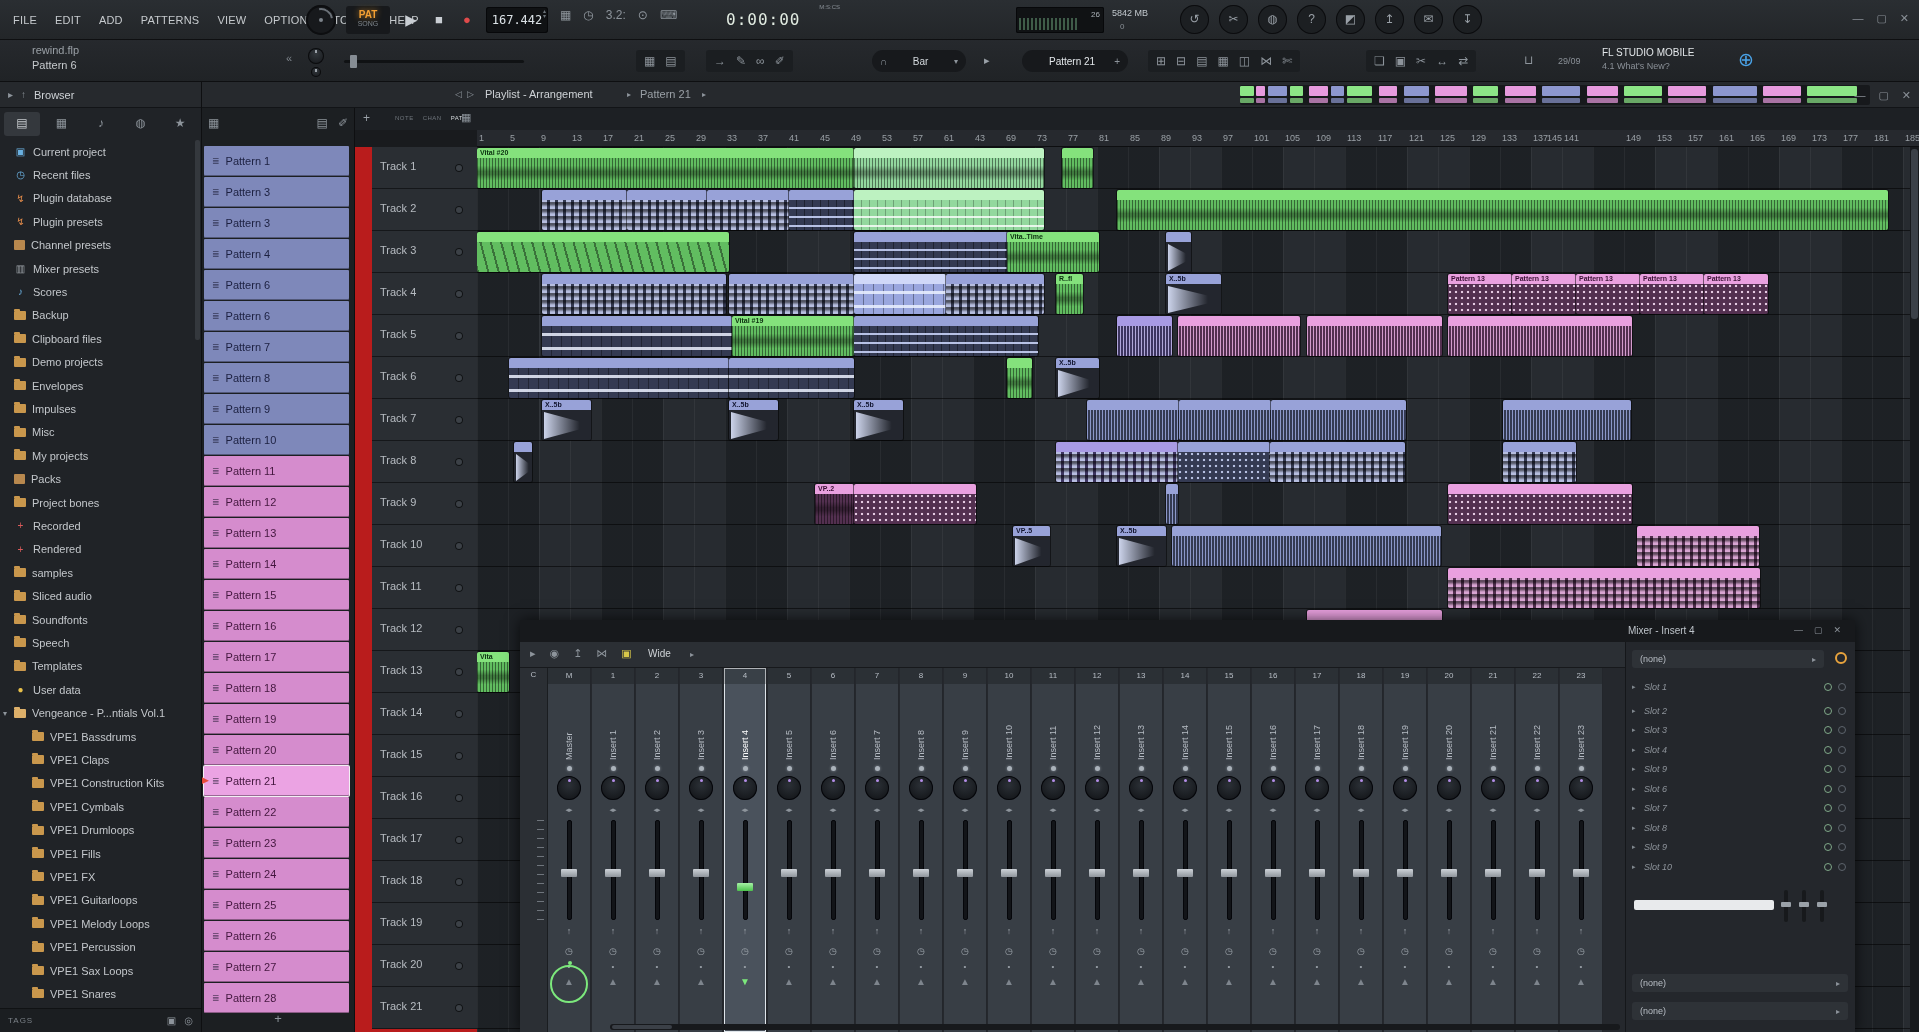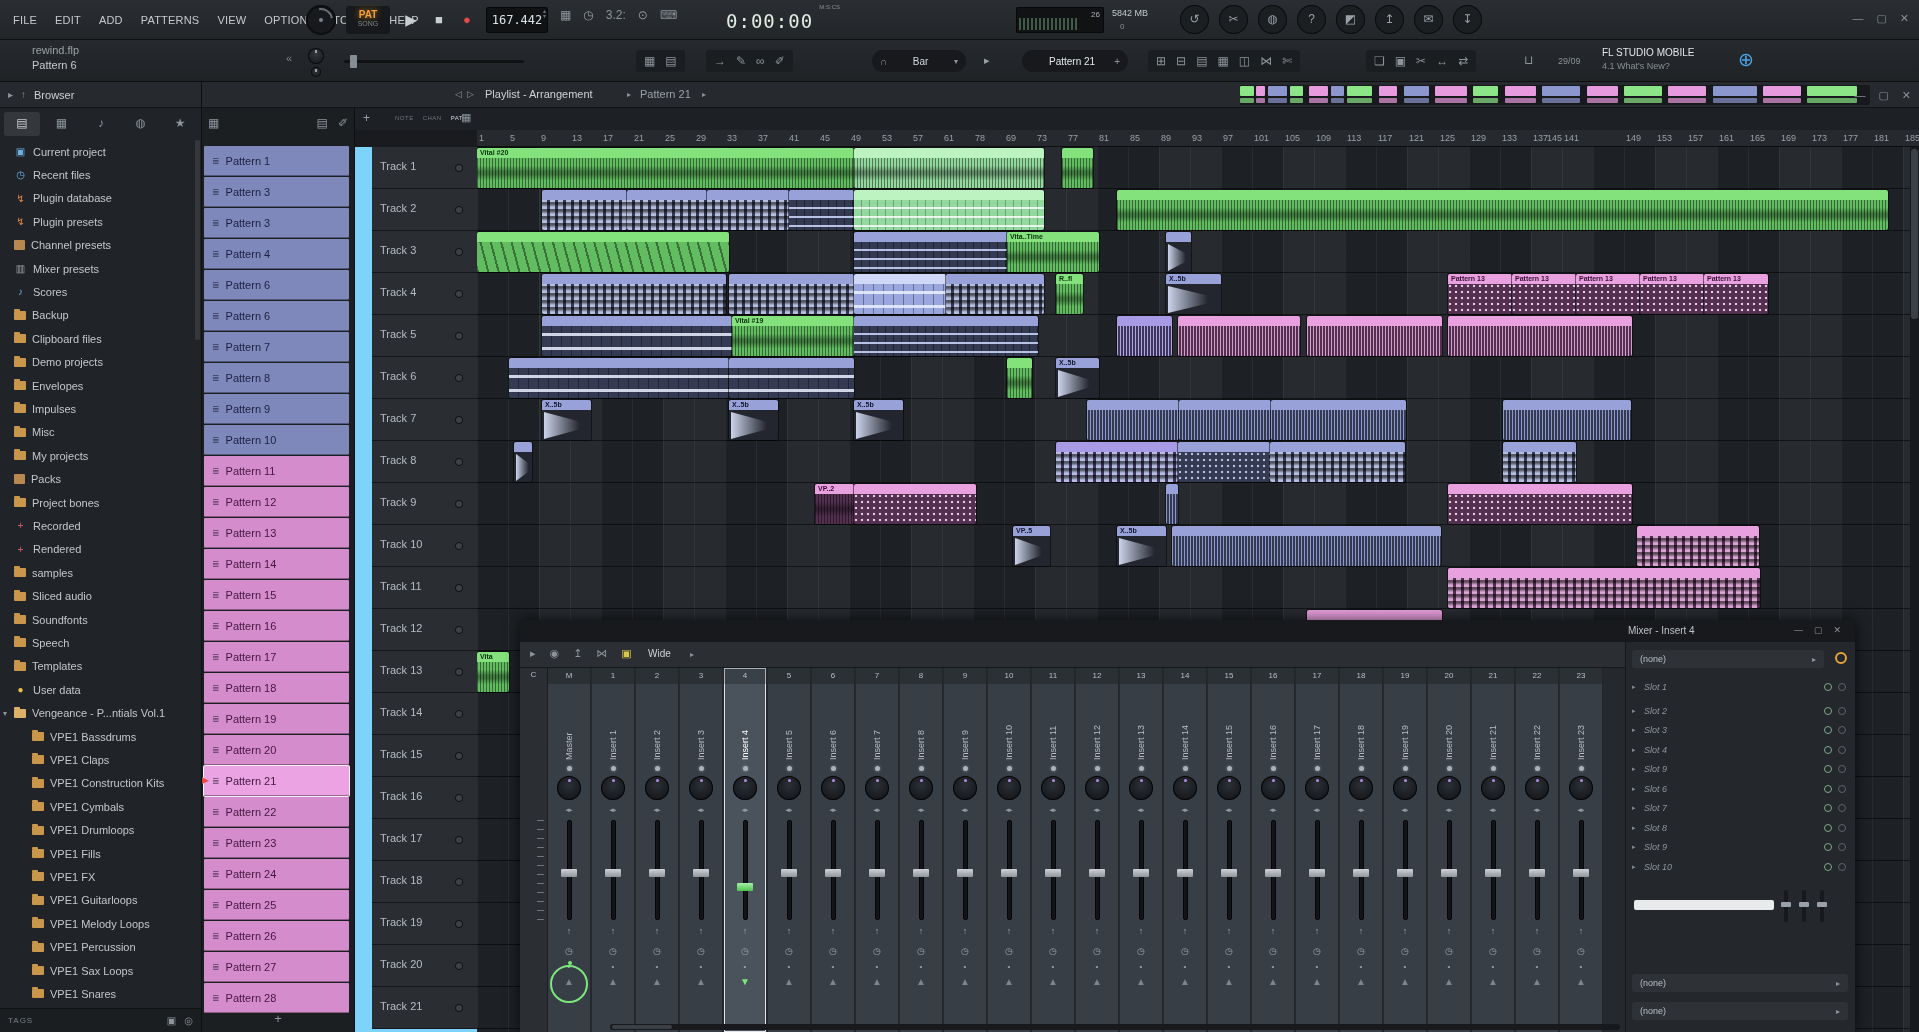--- a/index.html
+++ b/index.html
@@ -26,21 +26,21 @@
   #stop-btn { left:426px; font-size:13px; color:#c9ced3; }
   #rec-btn  { left:454px; font-size:13px; color:#e04b4b; }
   #tempo-box { position:absolute; left:486px; top:7px; width:62px; height:26px; background:#101214;
                border-radius:3px; box-shadow:inset 0 0 0 1px #07080a; display:flex; align-items:center; justify-content:center; }
   #tempo-value { font-family:"DejaVu Sans Mono",monospace; font-size:12px; color:#dbe2e6; }
   #tempo-arrows { position:absolute; right:2px; top:2px; font-size:6px; line-height:5px; color:#6d747b; text-align:center; }
   #t-icons { position:absolute; left:560px; top:8px; display:flex; gap:12px; align-items:center; }
   #t-icons .t-ic { font-size:12px; color:#8d949b; }
   #time-lcd { position:absolute; left:720px; top:3px; width:120px; height:34px; }
   #time-unit { position:absolute; right:0px; top:1px; font-size:6px; color:#818830; color:#8a9097; }
-  #time-value { position:absolute; left:6px; top:7px; font-family:"DejaVu Sans Mono",monospace; font-size:19px; color:#e2ece2; letter-spacing:1px; }
+  #time-value { position:absolute; left:6px; top:7px; font-family:"DejaVu Sans Mono",monospace; font-size:16px; color:#e2ece2; letter-spacing:1px; }
   #cpu-box { position:absolute; left:1016px; top:7px; width:88px; height:26px; background:#101214; border-radius:2px;
              box-shadow:inset 0 0 0 1px #07080a; overflow:hidden; }
   #cpu-graph { position:absolute; left:3px; bottom:3px; width:60px; height:12px;
                background:repeating-linear-gradient(90deg,#3f5c49 0 2px,transparent 2px 4px); }
   #cpu-value { position:absolute; right:4px; top:3px; font-size:8px; color:#aab1b7; }
   #mem-value { position:absolute; left:1112px; top:8px; font-size:9px; color:#c2c8cd; }
   #monitor-sub { position:absolute; left:1120px; top:22px; font-size:8px; color:#8a9097; }
   #t-round { position:absolute; left:1180px; top:5px; display:flex; gap:10px; }
   .round-btn { width:29px; height:29px; border-radius:50%; background:#1c1f22; box-shadow:inset 0 0 0 1px #0b0c0e;
                color:#9aa1a8; font-size:12px; text-align:center; line-height:29px; }
@@ -140,21 +140,21 @@
   #pl-add { position:absolute; left:8px; top:3px; font-size:12px; color:#9aa1a8; }
   #pl-modes { position:absolute; left:40px; top:7px; display:flex; gap:9px; }
   .mode-tab { font-size:6px; color:#6f757c; letter-spacing:.5px; }
   .mode-tab.active { color:#d3d8dc; }
   #pl-gridic { position:absolute; left:106px; top:3px; font-size:11px; color:#8d949b; }
 
   #ruler { position:absolute; left:477px; top:130px; width:1442px; height:17px; background:#26292e;
            border-bottom:1px solid #0d0e10; overflow:hidden; z-index:40; }
   .rtick { position:absolute; top:3px; font-size:9px; color:#9aa0a6; }
 
-  #trackheads { position:absolute; left:355px; top:147px; width:122px; bottom:0; background:#7dd3fc; z-index:40; }
+  #trackheads { position:absolute; left:355px; top:147px; width:122px; bottom:0; background:#b91c1c; z-index:40; }
   .trow { position:absolute; left:17px; width:105px; height:42px; background:#2a2e33; border-bottom:1px solid #15171a; }
   .trow .tname { position:absolute; left:8px; top:13px; font-size:11px; color:#b7bcc2; }
   .trow .recdot { position:absolute; right:14px; top:17px; width:8px; height:8px; border-radius:50%;
                   background:#3c4147; box-shadow:inset 0 0 0 1px #101214; }
 
   #plgrid { position:absolute; left:477px; top:147px; width:1442px; bottom:0; background-color:#23272c; z-index:30;
     background-image:
       repeating-linear-gradient(180deg, transparent 0 41px, rgba(0,0,0,.55) 41px 42px),
       repeating-linear-gradient(90deg, rgba(255,255,255,.05) 0 1px, transparent 1px 31px),
       repeating-linear-gradient(90deg, rgba(0,0,0,.16) 0 62px, rgba(255,255,255,.02) 62px 124px); }
@@ -764,21 +764,21 @@
       <span class="rtick" style="left: 188px;">25</span>
       <span class="rtick" style="left: 219px;">29</span>
       <span class="rtick" style="left: 250px;">33</span>
       <span class="rtick" style="left: 281px;">37</span>
       <span class="rtick" style="left: 312px;">41</span>
       <span class="rtick" style="left: 343px;">45</span>
       <span class="rtick" style="left: 374px;">49</span>
       <span class="rtick" style="left: 405px;">53</span>
       <span class="rtick" style="left: 436px;">57</span>
       <span class="rtick" style="left: 467px;">61</span>
-      <span class="rtick" style="left: 498px;">78</span>
+      <span class="rtick" style="left: 498px;">43</span>
       <span class="rtick" style="left: 529px;">69</span>
       <span class="rtick" style="left: 560px;">73</span>
       <span class="rtick" style="left: 591px;">77</span>
       <span class="rtick" style="left: 622px;">81</span>
       <span class="rtick" style="left: 653px;">85</span>
       <span class="rtick" style="left: 684px;">89</span>
       <span class="rtick" style="left: 715px;">93</span>
       <span class="rtick" style="left: 746px;">97</span>
       <span class="rtick" style="left: 777px;">101</span>
       <span class="rtick" style="left: 808px;">105</span>

